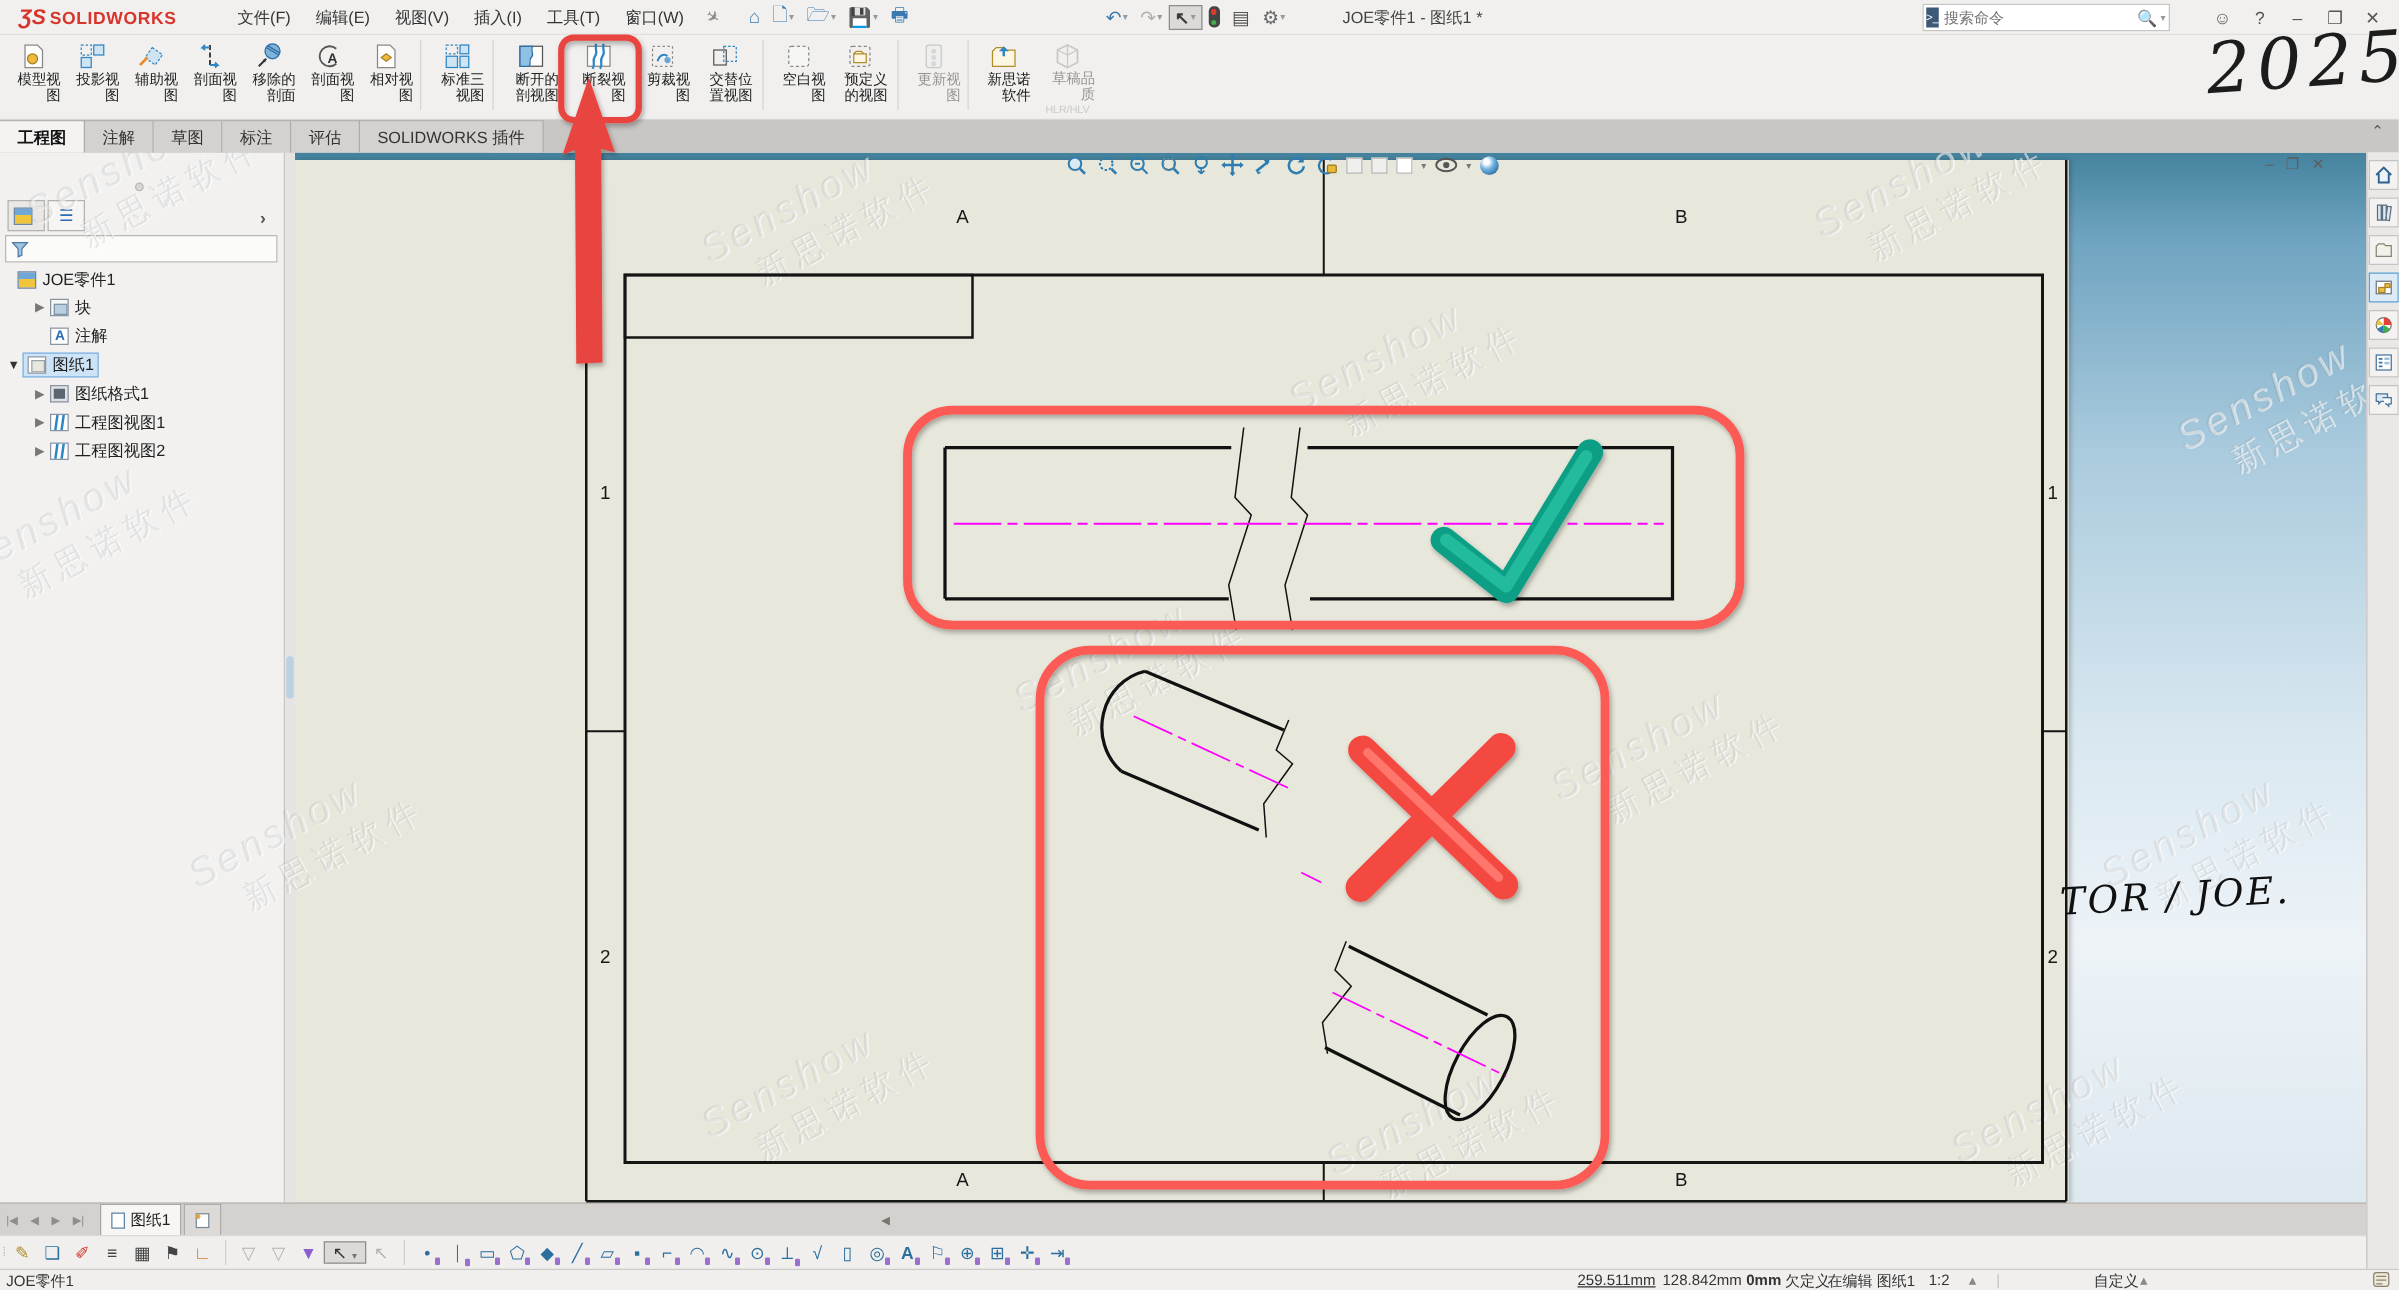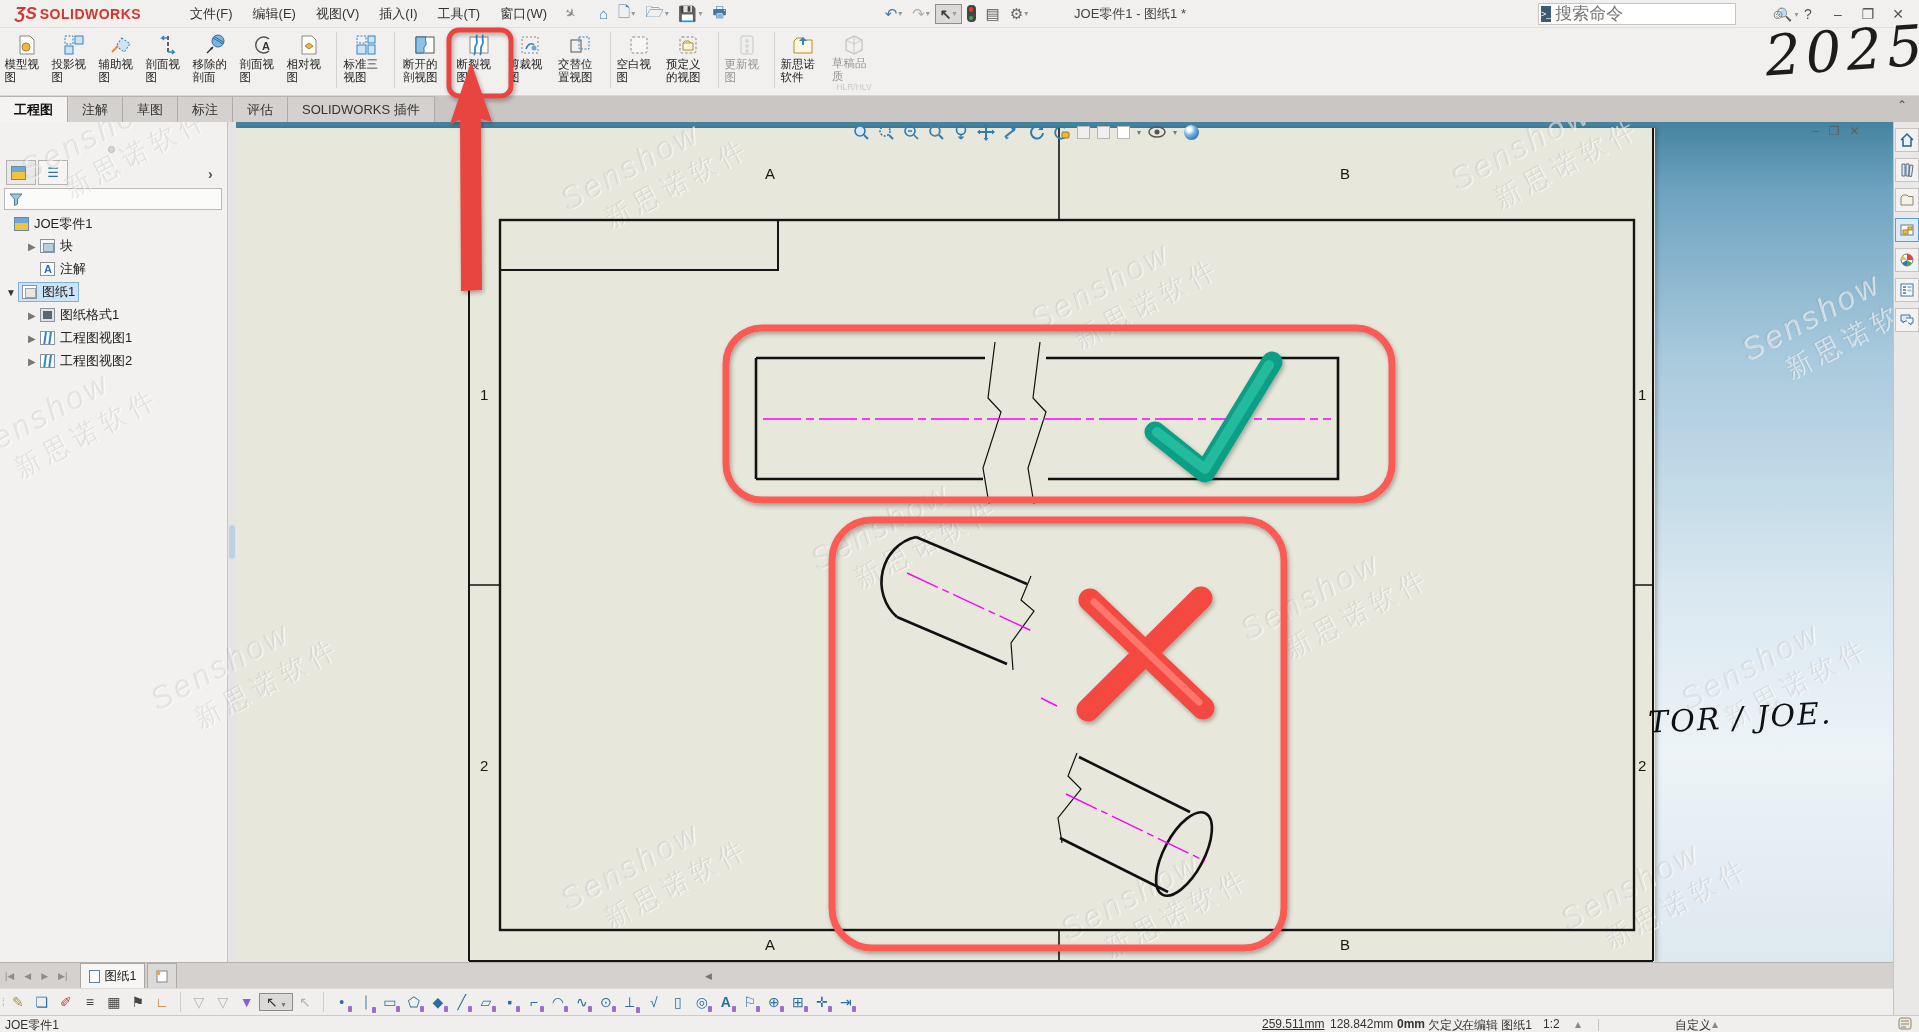--- a/index.html
+++ b/index.html
@@ -15,29 +15,29 @@
   .pin-icon { color:#8a8886; margin:0 8px; font-size:13px; transform:rotate(35deg); display:inline-block;}
   .qat { display:flex; align-items:center; margin-left:10px; }
   .qat-btn { display:flex; align-items:center; padding:2px 3px; margin:0 2px; color:#3a7ab0; font-size:15px;}
   .qat-sep { color:#999; font-size:8px; margin-left:1px;}
   .tl-box { width:9px; height:17px; background:#444; border-radius:4px; position:relative; }
   .tl-box i { position:absolute; left:2.2px; width:4.5px; height:4.5px; border-radius:50%;}
   .cursor-box { border:1px solid #8f8d8b; background:#dcdad8; padding:1px 4px; display:flex; align-items:center;}
   #doc-title { position:absolute; left:1000px; top:0; width:260px; text-align:center; line-height:28px; color:#444; font-size:13px;}
   #search-wrap { position:absolute; left:1538px; top:3px; width:198px; height:22px; background:#fff; border:1px solid #c7c5c3; display:flex; align-items:center;}
   #search-flag { width:16px; height:16px; background:#3c5a78; color:#fff; font-size:9px; line-height:16px; text-align:center; margin:0 4px 0 2px;}
-  #search-input { border:none; outline:none; flex:1; font-size:17px; color:#888; background:transparent;}
+  #search-input { border:none; outline:none; flex:1; font-size:12px; color:#888; background:transparent;}
   .win-icons { position:absolute; right:6px; top:0; display:flex; align-items:center; height:28px; }
   .win-icons span { width:30px; text-align:center; color:#555; font-size:14px; }
 
   
   #cmdbar { position:absolute; left:0; top:28px; width:1919px; height:68px; background:#f1f0ef; border-bottom:1px solid #d8d6d4; display:flex; align-items:flex-start; padding:2px 0 0 3px; z-index:4;}
   .cm-btn { height:62px; display:flex; flex-direction:column; align-items:center; padding-top:2px; border-radius:2px; }
   .cm-icon { width:26px; height:26px; display:flex; align-items:center; justify-content:center; }
-  .cm-label { font-size:11.5px; line-height:12.5px; text-align:left; color:#222; width:44px; }
+  .cm-label { font-size:11.5px; line-height:12.5px; text-align:right; color:#222; width:44px; }
   .cm-sub { font-size:8.5px; color:#999; }
   .cm-sep { width:1px; height:56px; background:#d5d3d1; margin:2px 4px 0 4px; }
   .disabled { opacity:.45; }
   #hand-year { position:absolute; left:1765px; top:18px; font-family:"DejaVu Serif", serif; font-style:italic; font-size:56px; color:#1c1c1c; transform:rotate(-4deg); letter-spacing:5px; z-index:6;}
 
   
   #tabrow { position:absolute; left:0; top:96px; width:1919px; height:26px; background:#c9c6c3; z-index:4;}
   #tabstrip { display:flex; height:26px; }
   .rtab { padding:0 14px; line-height:25px; font-size:13px; color:#333; background:#d4d1ce; border-right:1px solid #aeaca9; border-top:1px solid #b5b3b0;}
   .rtab.active { background:#f4f3f2; color:#111; font-weight:bold;}

